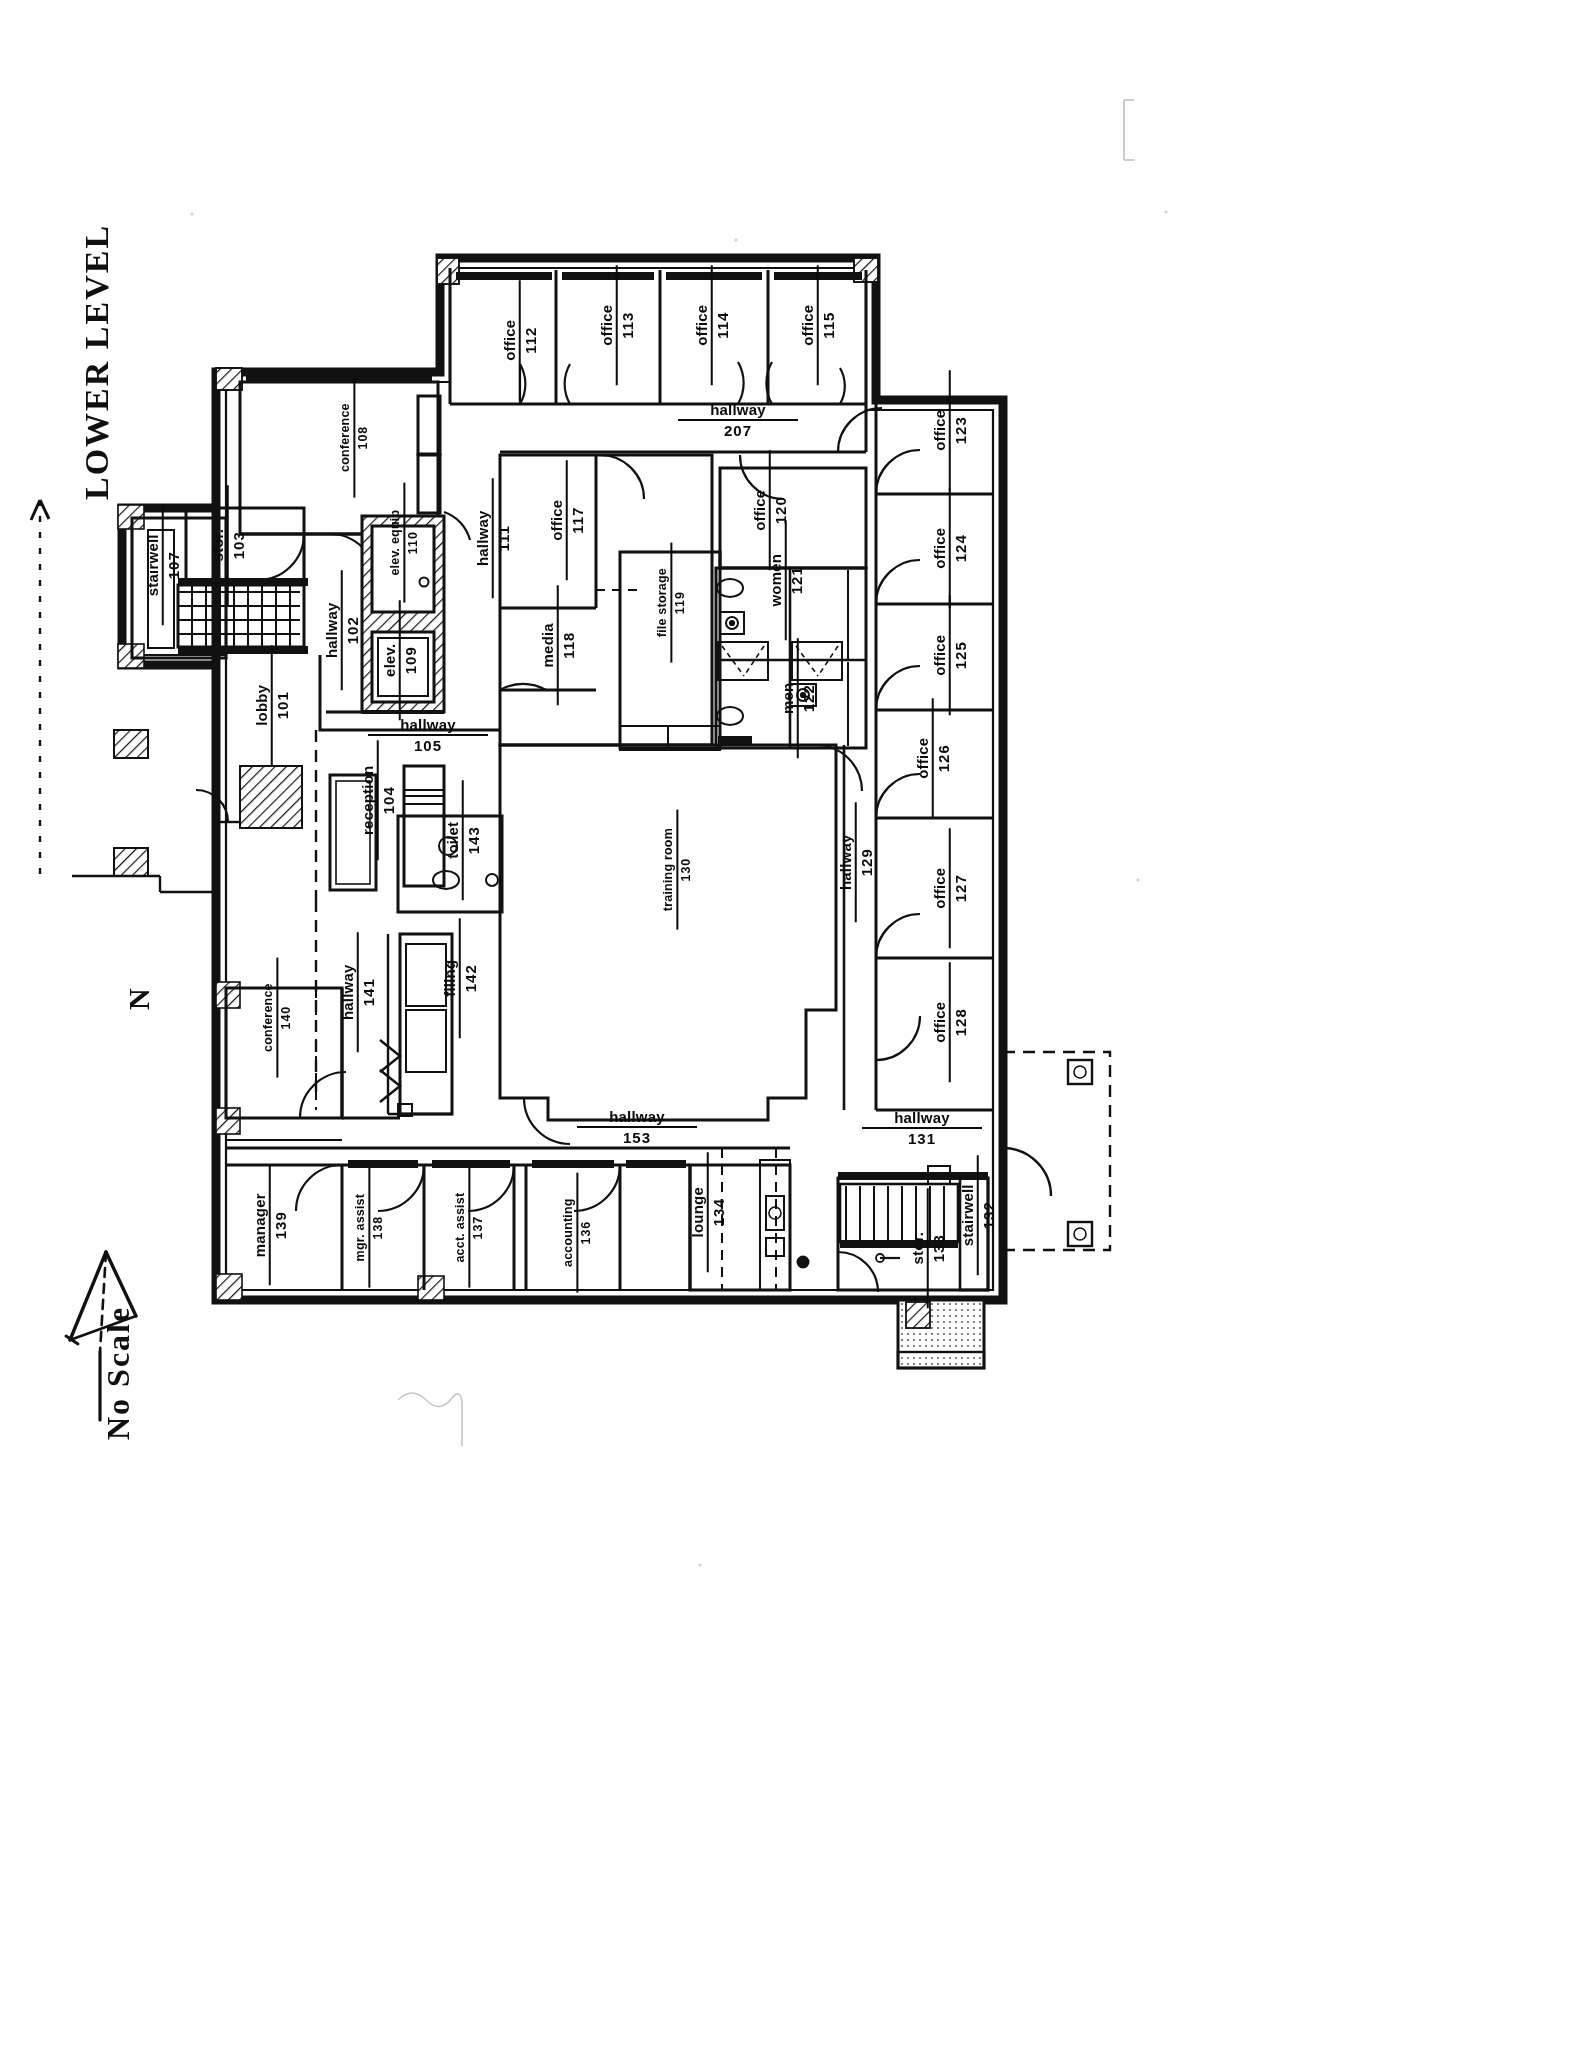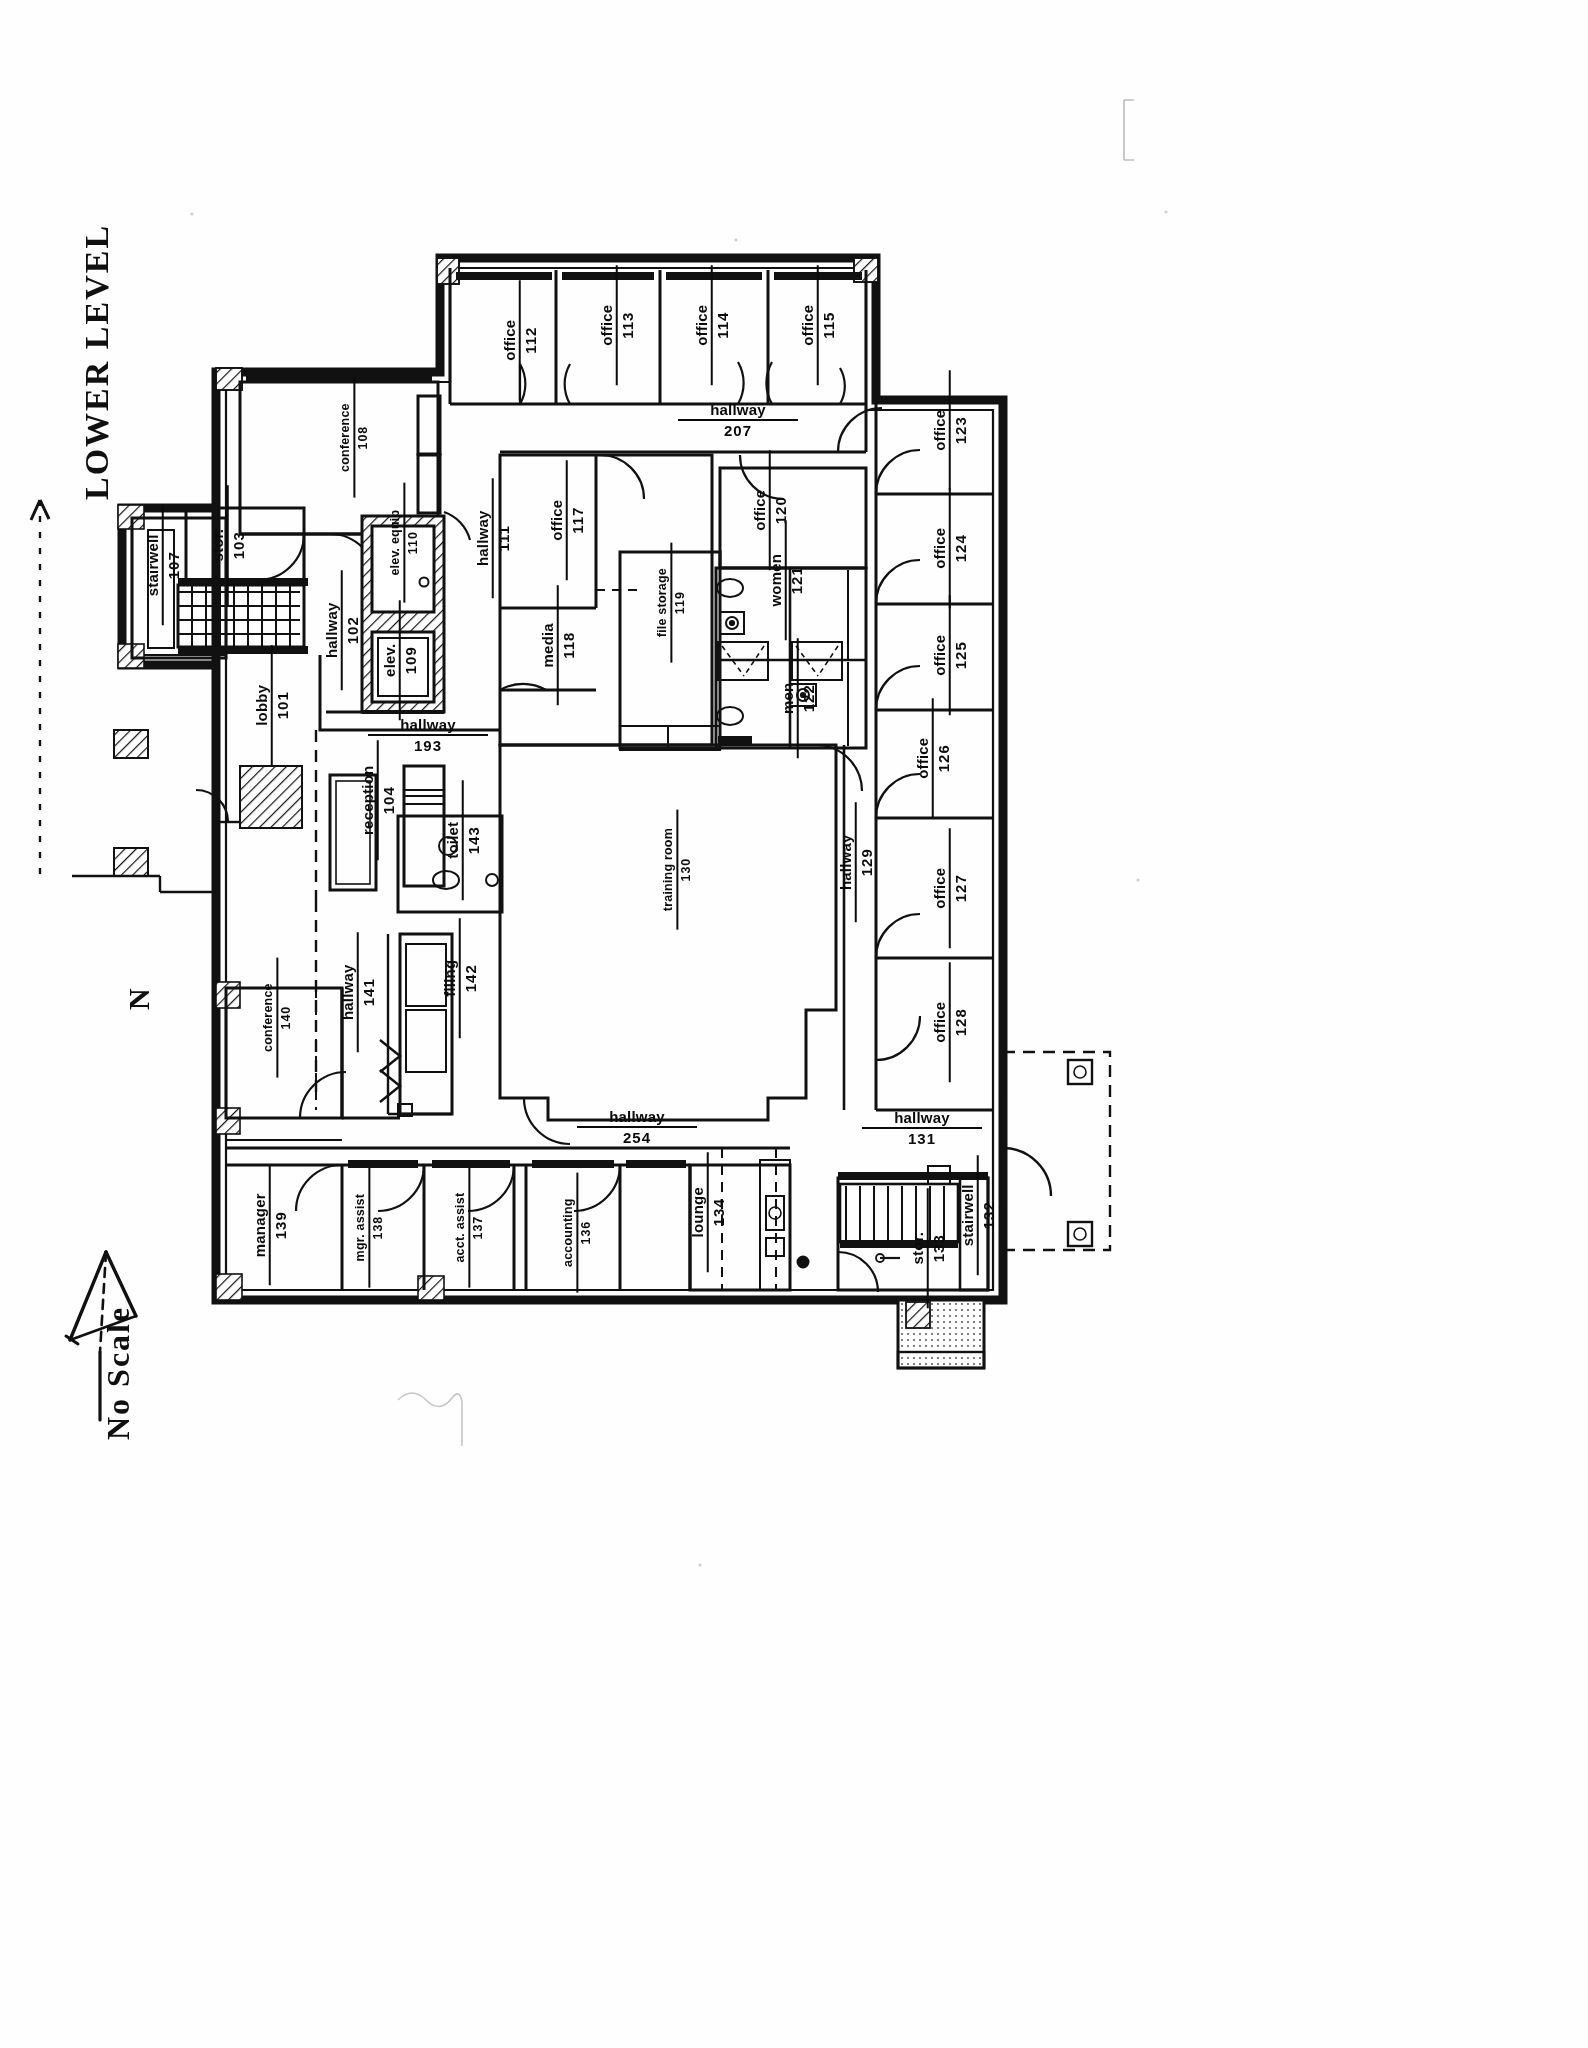--- a/index.html
+++ b/index.html
@@ -412,21 +412,21 @@
       <div class="lbl sm" style="left: 345px; top: 527px; width: 120px; transform: rotate(-90deg);">
         <span class="nm">elev. equip</span>
         <span class="no">110</span>
       </div>
       <div class="lbl" style="left: 340px; top: 642px; width: 120px; transform: rotate(-90deg);">
         <span class="nm">elev.</span>
         <span class="no">109</span>
       </div>
       <div class="lbl" style="left: 368px; top: 717px; width: 120px; transform: rotate(0deg);">
         <span class="nm">hallway</span>
-        <span class="no">193</span>
+        <span class="no">105</span>
       </div>
       <div class="lbl" style="left: 433px; top: 520px; width: 120px; transform: rotate(-90deg);">
         <span class="nm">hallway</span>
         <span class="no">111</span>
       </div>
       <div class="lbl" style="left: 507px; top: 502px; width: 120px; transform: rotate(-90deg);">
         <span class="nm">office</span>
         <span class="no">117</span>
       </div>
       <div class="lbl" style="left: 498px; top: 627px; width: 120px; transform: rotate(-90deg);">
@@ -492,21 +492,21 @@
       <div class="lbl" style="left: 862px; top: 1110px; width: 120px; transform: rotate(0deg);">
         <span class="nm">hallway</span>
         <span class="no">131</span>
       </div>
       <div class="lbl sm" style="left: 618px; top: 854px; width: 120px; transform: rotate(-90deg);">
         <span class="nm">training room</span>
         <span class="no">130</span>
       </div>
       <div class="lbl" style="left: 577px; top: 1109px; width: 120px; transform: rotate(0deg);">
         <span class="nm">hallway</span>
-        <span class="no">254</span>
+        <span class="no">153</span>
       </div>
       <div class="lbl" style="left: 400px; top: 960px; width: 120px; transform: rotate(-90deg);">
         <span class="nm">filing</span>
         <span class="no">142</span>
       </div>
       <div class="lbl" style="left: 298px; top: 974px; width: 120px; transform: rotate(-90deg);">
         <span class="nm">hallway</span>
         <span class="no">141</span>
       </div>
       <div class="lbl sm" style="left: 218px; top: 1002px; width: 120px; transform: rotate(-90deg);">

